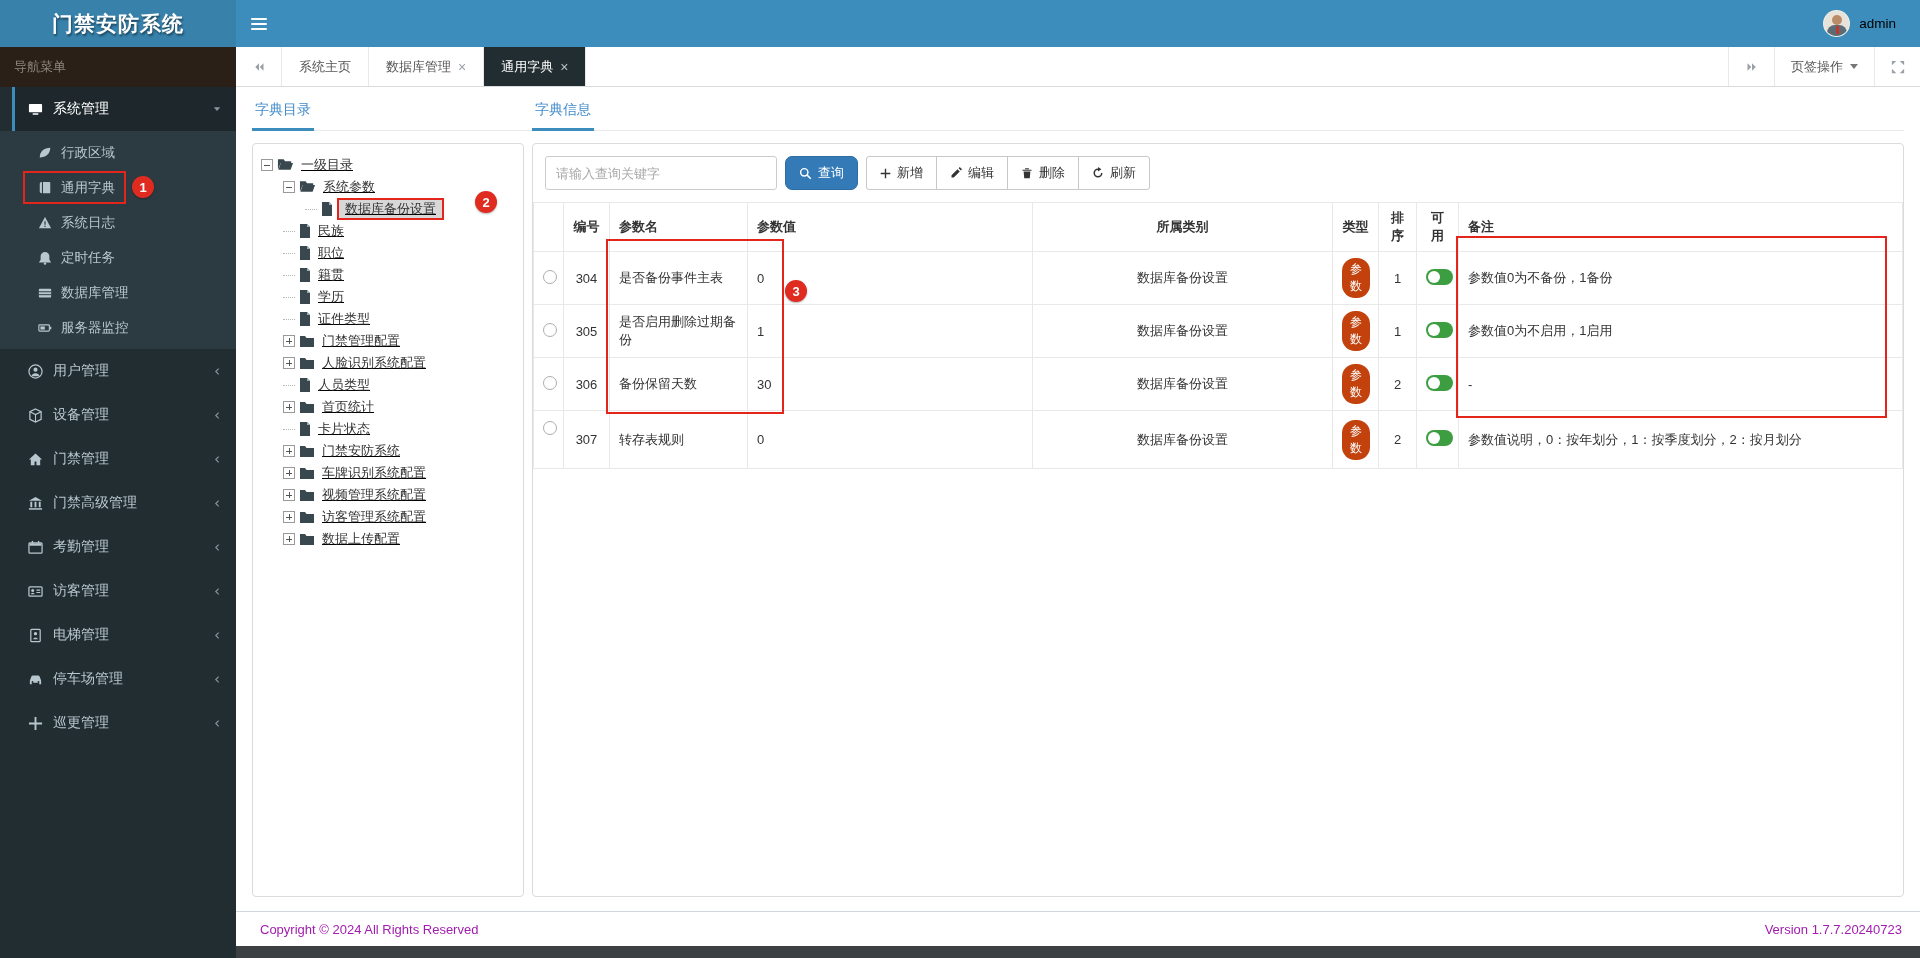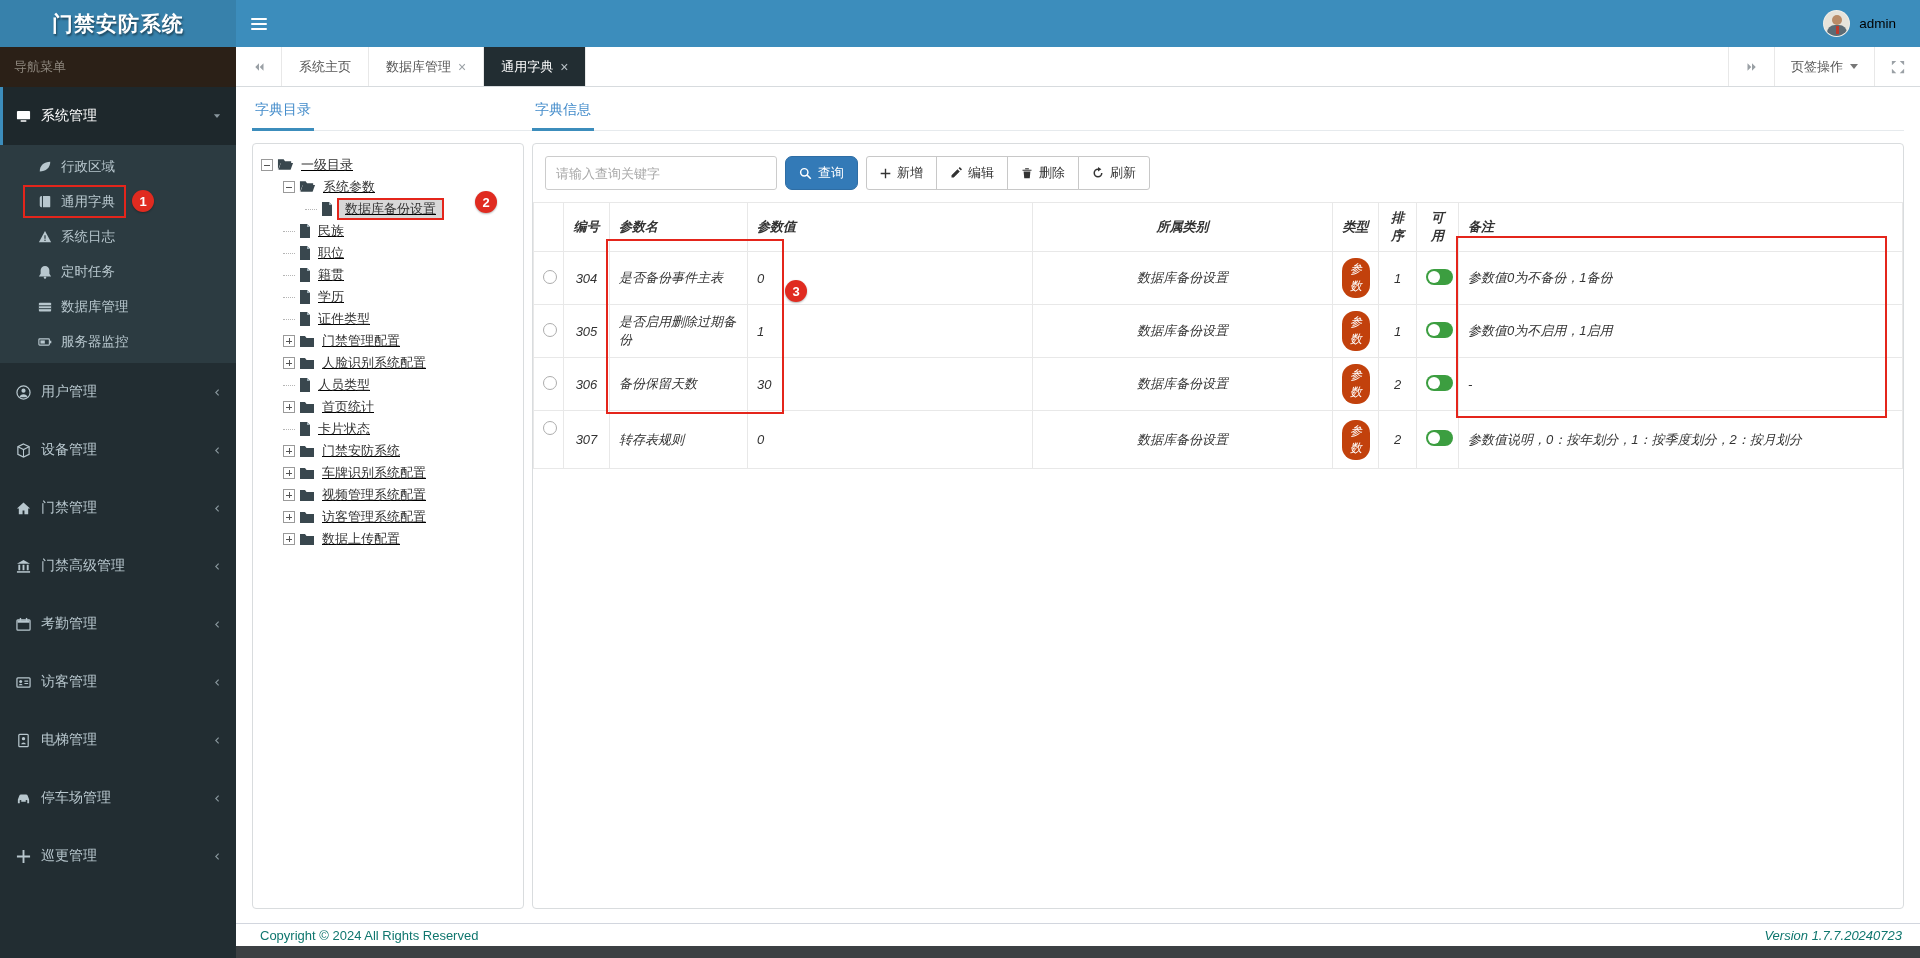--- a/index.html
+++ b/index.html
@@ -4,21 +4,21 @@
 <style>
   * { margin:0; padding:0; box-sizing:border-box; }
   html,body { width:1920px; height:958px; overflow:hidden; font-family:"Liberation Sans", sans-serif; font-size:13px; background:#fff; }
   .app { display:flex; width:1920px; height:958px; }
 
   
   .sidebar { width:236px; background:#222d32; flex-shrink:0; display:flex; flex-direction:column; }
   .logo { height:47px; background:#3781ab; color:#fff; font-size:21px; font-weight:bold; display:flex; align-items:center; justify-content:center; letter-spacing:1px; text-shadow:1px 2px 2px rgba(0,0,0,.45); }
   .nav-label { height:40px; background:#2b2017; color:#8d867d; display:flex; align-items:center; padding-left:14px; font-size:13px; }
   .menu { flex:1; overflow:hidden; }
-  .mgroup { height:58px; display:flex; align-items:center; padding:0 14px 0 16px; color:#b8c7ce; cursor:pointer; font-size:14px; }
+  .mgroup { height:44px; display:flex; align-items:center; padding:0 14px 0 16px; color:#b8c7ce; cursor:pointer; font-size:14px;margin-left:12px; }
   .mgroup .micon { width:15px; height:15px; margin-right:10px; flex-shrink:0; display:inline-flex; }
   .mgroup .chev { margin-left:auto; color:#8a979e; display:inline-flex; }
   .mgroup.active { background:#1e282c; color:#fff; border-left:3px solid #3c8dbc; padding-left:13px; }
   .submenu { background:#2c3b41; padding:4px 0; }
   .sitem { height:35px; display:flex; align-items:center; padding-left:38px; color:#b8c7ce; cursor:pointer; position:relative; font-size:13.5px; }
   .sitem .micon { width:14px; height:14px; margin-right:9px; flex-shrink:0; display:inline-flex; }
   svg { display:block; }
 
   
   .red-frame { position:absolute; border:2px solid #e4251b; pointer-events:none; z-index:6; }
@@ -78,38 +78,38 @@
   .toolbar { height:58px; display:flex; align-items:center; padding:12px; gap:8px; flex-shrink:0; }
   .search-input { width:232px; height:34px; border:1px solid #ccc; border-radius:3px; padding:0 10px; font-size:13px; color:#333; font-family:"Liberation Sans",sans-serif; }
   .search-input::placeholder { color:#a9a9a9; }
   .btn { height:34px; display:inline-flex; align-items:center; gap:6px; padding:0 13px; font-size:13px; border-radius:3px; cursor:pointer; background:#fff; border:1px solid #c8c8c8; color:#333; }
   .btn-primary { background:#337ab7; border-color:#2e6da4; color:#fff;border-radius:7px; }
   .btn-group { display:flex; }
   .btn-group .btn { border-radius:0; margin-left:-1px; }
   .btn-group .btn:first-child { border-radius:3px 0 0 3px; margin-left:0; }
   .btn-group .btn:last-child { border-radius:0 3px 3px 0; }
 
-  table.grid { width:100%; border-collapse:collapse; table-layout:fixed;font-style:italic; }
+  table.grid { width:100%; border-collapse:collapse; table-layout:fixed; }
   .grid th, .grid td { border:1px solid #e8e8e8; padding:6px 9px; font-size:13px; color:#333; overflow:hidden; }
   .grid th { font-weight:bold; height:38px; text-align:left; }
   .grid td { height:38px; }
   .grid tr.tall td { height:58px; }
   .grid .c { text-align:center; }
   .radio { width:14px; height:14px; border:1px solid #adadad; border-radius:50%; background:#fff; display:inline-block; cursor:pointer; }
   .type-badge { display:inline-block; background:#c2410c; color:#fff; border-radius:13px; padding:3px 8px; font-size:12px; }
   .toggle { width:27px; height:16px; border-radius:9px; background:#3c9e40; position:relative; display:inline-block; cursor:pointer; }
   .toggle::after { content:""; position:absolute; left:2px; top:2px; width:12px; height:12px; border-radius:50%; background:#fff; }
 
   .frame-params { left:73px; top:95px; width:178px; height:175px; }
   .frame-remark { left:923px; top:92px; right:16px; height:182px; }
   .badge-3 { left:252px; top:136px; }
 
   
-  .footer { height:23px; background:#fff; border-top:1px solid #d2d6de; display:flex; align-items:center; padding:0 18px 0 24px; flex-shrink:0; color:#0f766e; }
-  .footer .version { margin-left:auto;font-style:italic; }
+  .footer { height:35px; background:#fff; border-top:1px solid #d2d6de; display:flex; align-items:center; padding:0 18px 0 24px; flex-shrink:0; color:#a21caf; }
+  .footer .version { margin-left:auto; }
   .bottom-strip { height:12px; background:#3c4043; flex-shrink:0; }
 </style>
 </head>
 <body>
 
 <div class="app">
 
   <aside class="sidebar">
     <div class="logo">门禁安防系统</div>
     <div class="nav-label">导航菜单</div>

